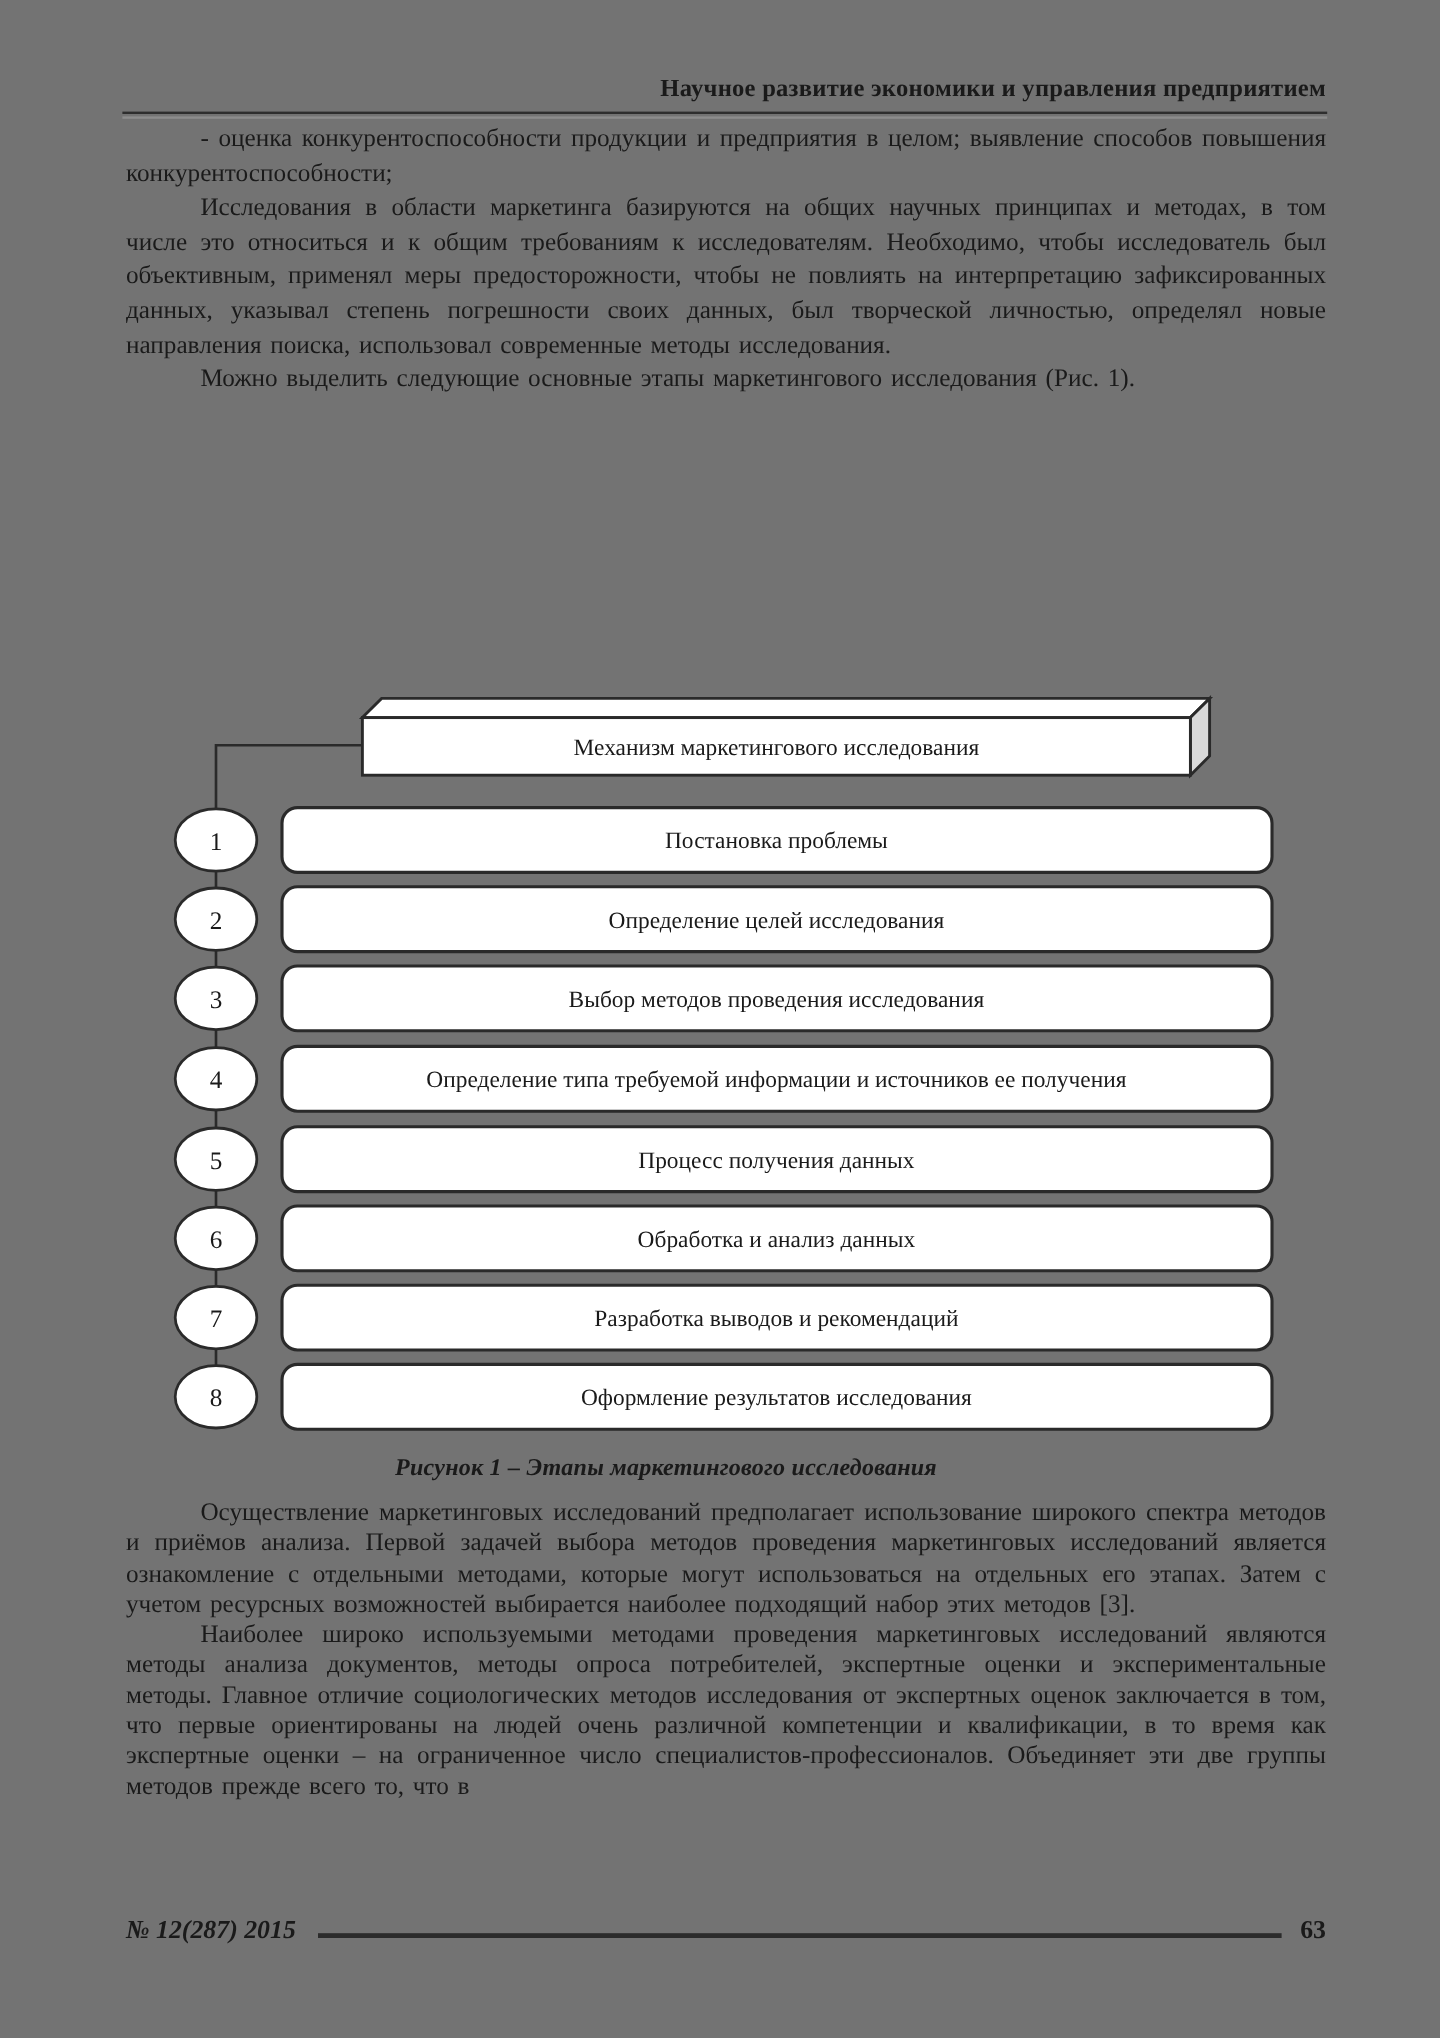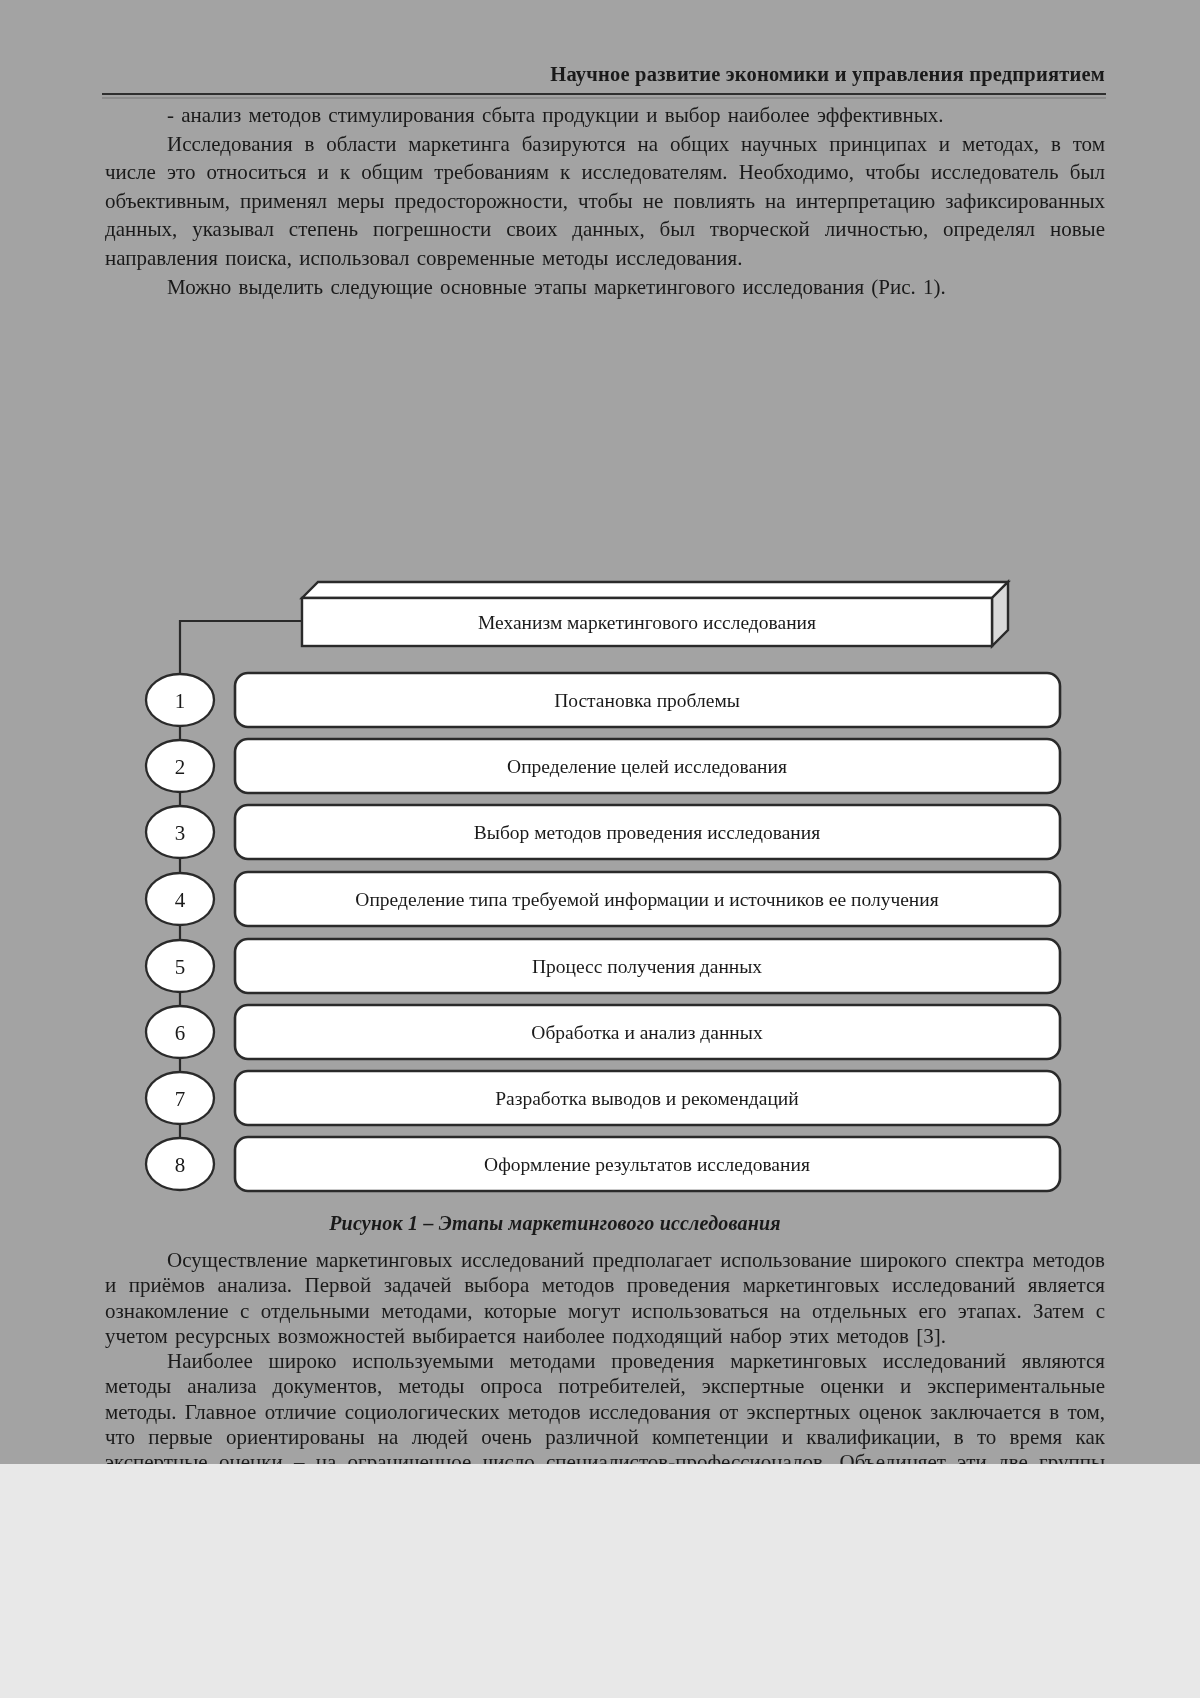--- a/index.html
+++ b/index.html
@@ -1,19 +1,19 @@
 <!DOCTYPE html>
 <html><head>
 <meta charset="utf-8">
 <style>
   html,body{margin:0;padding:0;background:#e8e8e8;}
   .page{
     position:relative;
-    width:1200px;height:1464px;
-    background:#a3a3a3;
+    width:1200px;height:1698px;
+    background:#737373;
     margin:0 auto;
     font-family:"Liberation Serif","DejaVu Serif",serif;
     color:#1a1a1a;
     overflow:hidden;
   }
   .header-text{
     position:absolute;top:63px;left:105px;width:1000px;
     text-align:right;font-weight:bold;font-size:20.5px;letter-spacing:.2px;
   }
   .header-rule{
@@ -57,21 +57,21 @@
 </style>
 </head>
 <body>
 
 <div class="page">
 
   <div class="header-text">Научное развитие экономики и управления предприятием</div>
   <div class="header-rule"></div>
 
   <div class="text-top">
-    <p>- анализ методов стимулирования сбыта продукции и выбор наиболее эффективных.</p>
+    <p>- оценка конкурентоспособности продукции и предприятия в целом; выявление способов повышения конкурентоспособности;</p>
     <p>Исследования в области маркетинга базируются на общих научных принципах и методах, в том числе это относиться и к общим требованиям к исследователям. Необходимо, чтобы исследователь был объективным, применял меры предосторожности, чтобы не повлиять на интерпретацию зафиксированных данных, указывал степень погрешности своих данных, был творческой личностью, определял новые направления поиска, использовал современные методы исследования.</p>
     <p>Можно выделить следующие основные этапы маркетингового исследования (Рис. 1).</p>
   </div>
 
   <svg class="diagram" viewBox="0 0 1200 660" xmlns="http://www.w3.org/2000/svg">
 
     <polyline class="cline" points="302,81 180,81 180,134"></polyline>
     <line class="cline" x1="180" y1="134" x2="180" y2="624"></line>
 
     <g>

